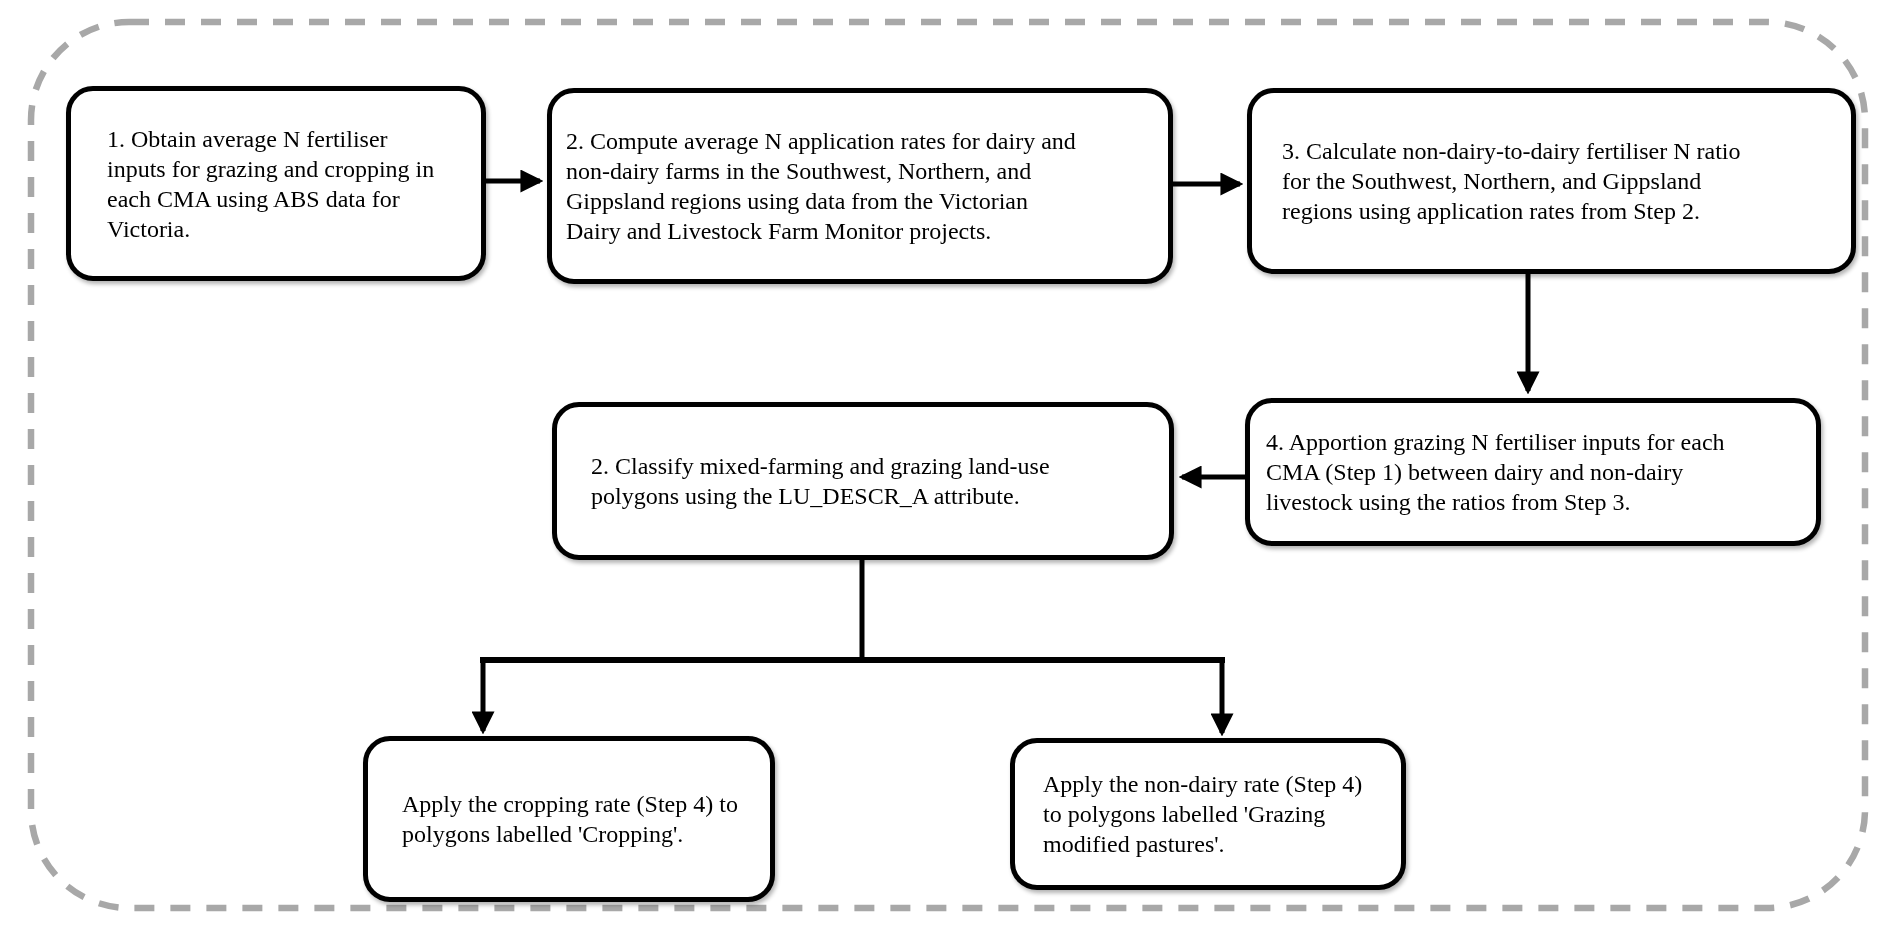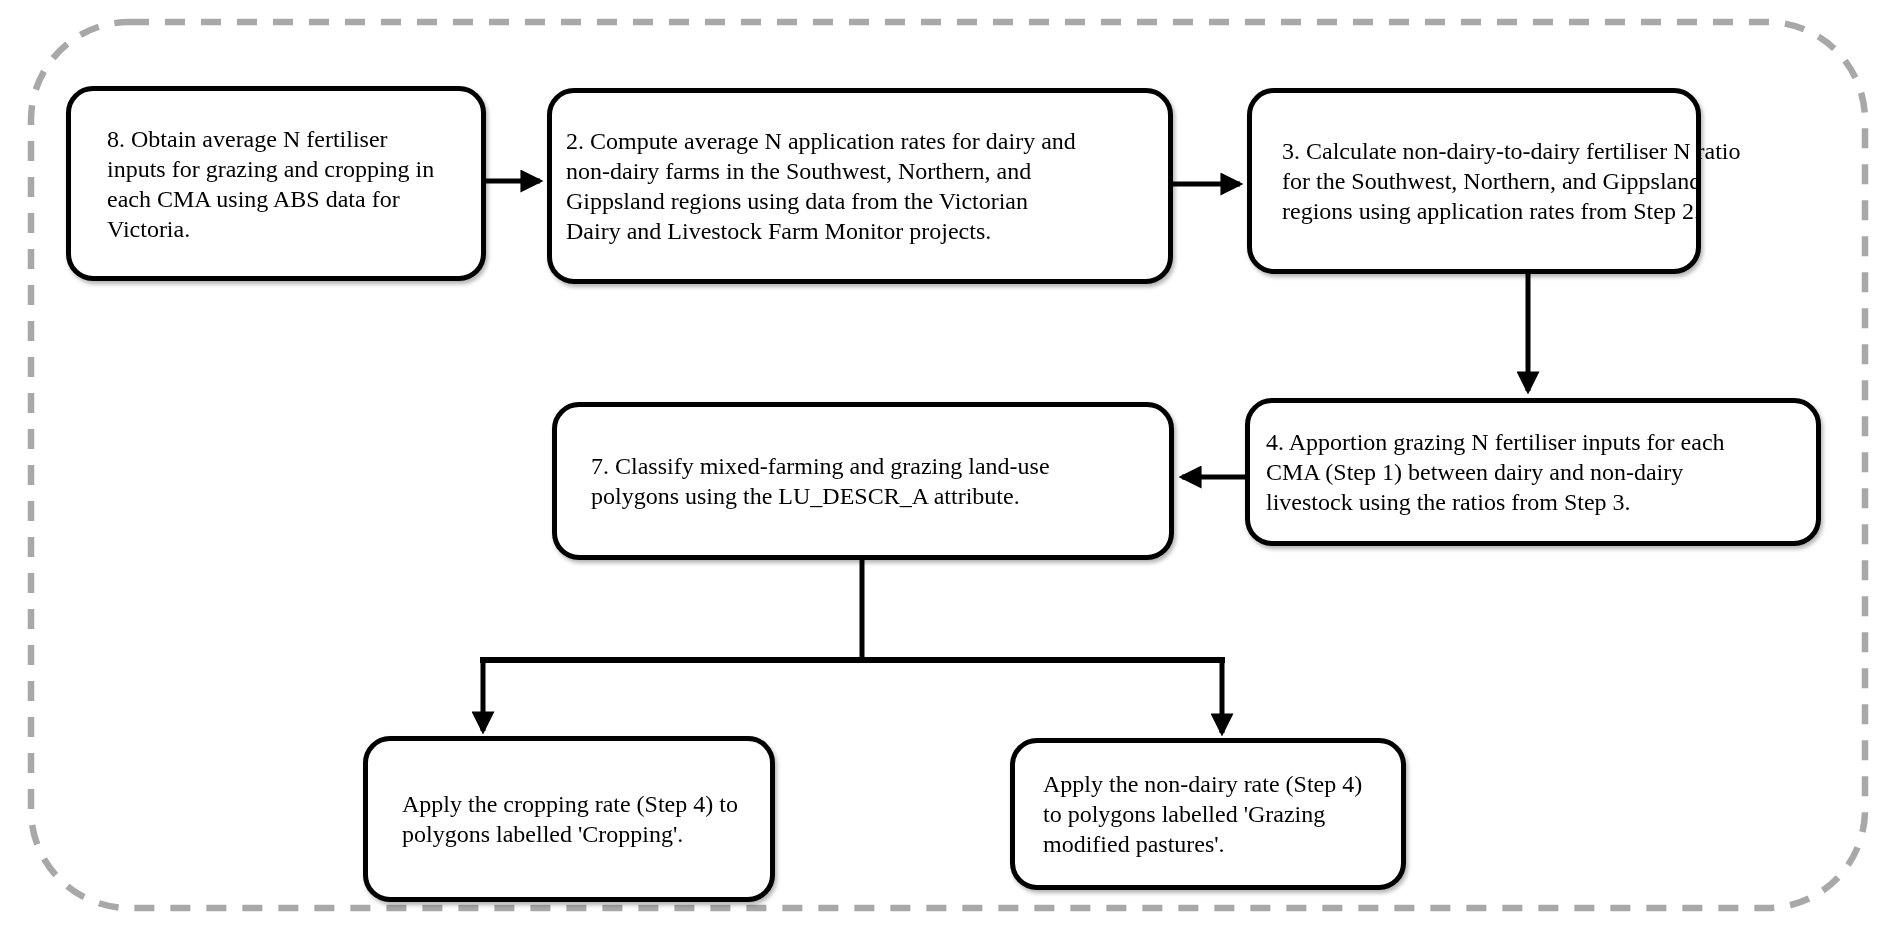--- a/index.html
+++ b/index.html
@@ -72,47 +72,47 @@
     <line class="edge-line" x1="862" y1="558" x2="862" y2="660"></line>
 
     <line class="edge-line thick" x1="480" y1="660" x2="1225" y2="660"></line>
 
     <line class="edge-line" x1="483" y1="658" x2="483" y2="731" marker-end="url(#arrowhead)"></line>
 
     <line class="edge-line" x1="1222" y1="658" x2="1222" y2="733" marker-end="url(#arrowhead)"></line>
   </svg>
 
   <div class="node" style="left:66px; top:86px; width:420px; height:195px; padding-left:36px;">
-    <div class="label">8. Obtain average N fertiliser
+    <div class="label">1. Obtain average N fertiliser
 inputs for grazing and cropping in
 each CMA using ABS data for
 Victoria.</div>
   </div>
 
   <div class="node" style="left:547px; top:88px; width:626px; height:196px; padding-left:14px;">
     <div class="label">2. Compute average N application rates for dairy and
 non-dairy farms in the Southwest, Northern, and
 Gippsland regions using data from the Victorian
 Dairy and Livestock Farm Monitor projects.</div>
   </div>
 
-  <div class="node" style="left:1247px; top:88px; width:454px; height:186px; padding-left:30px;">
+  <div class="node" style="left:1247px; top:88px; width:609px; height:186px; padding-left:30px;">
     <div class="label">3. Calculate non-dairy-to-dairy fertiliser N ratio
 for the Southwest, Northern, and Gippsland
 regions using application rates from Step 2.</div>
   </div>
 
   <div class="node" style="left:1245px; top:398px; width:576px; height:148px; padding-left:16px;">
     <div class="label">4. Apportion grazing N fertiliser inputs for each
 CMA (Step 1) between dairy and non-dairy
 livestock using the ratios from Step 3.</div>
   </div>
 
   <div class="node" style="left:552px; top:402px; width:622px; height:158px; padding-left:34px;">
-    <div class="label">7. Classify mixed-farming and grazing land-use
+    <div class="label">2. Classify mixed-farming and grazing land-use
 polygons using the LU_DESCR_A attribute.</div>
   </div>
 
   <div class="node" style="left:363px; top:736px; width:412px; height:166px; padding-left:34px;">
     <div class="label">Apply the cropping rate (Step 4) to
 polygons labelled 'Cropping'.</div>
   </div>
 
   <div class="node" style="left:1010px; top:738px; width:396px; height:152px; padding-left:28px;align-items:center;">
     <div class="label">Apply the non-dairy rate (Step 4)

